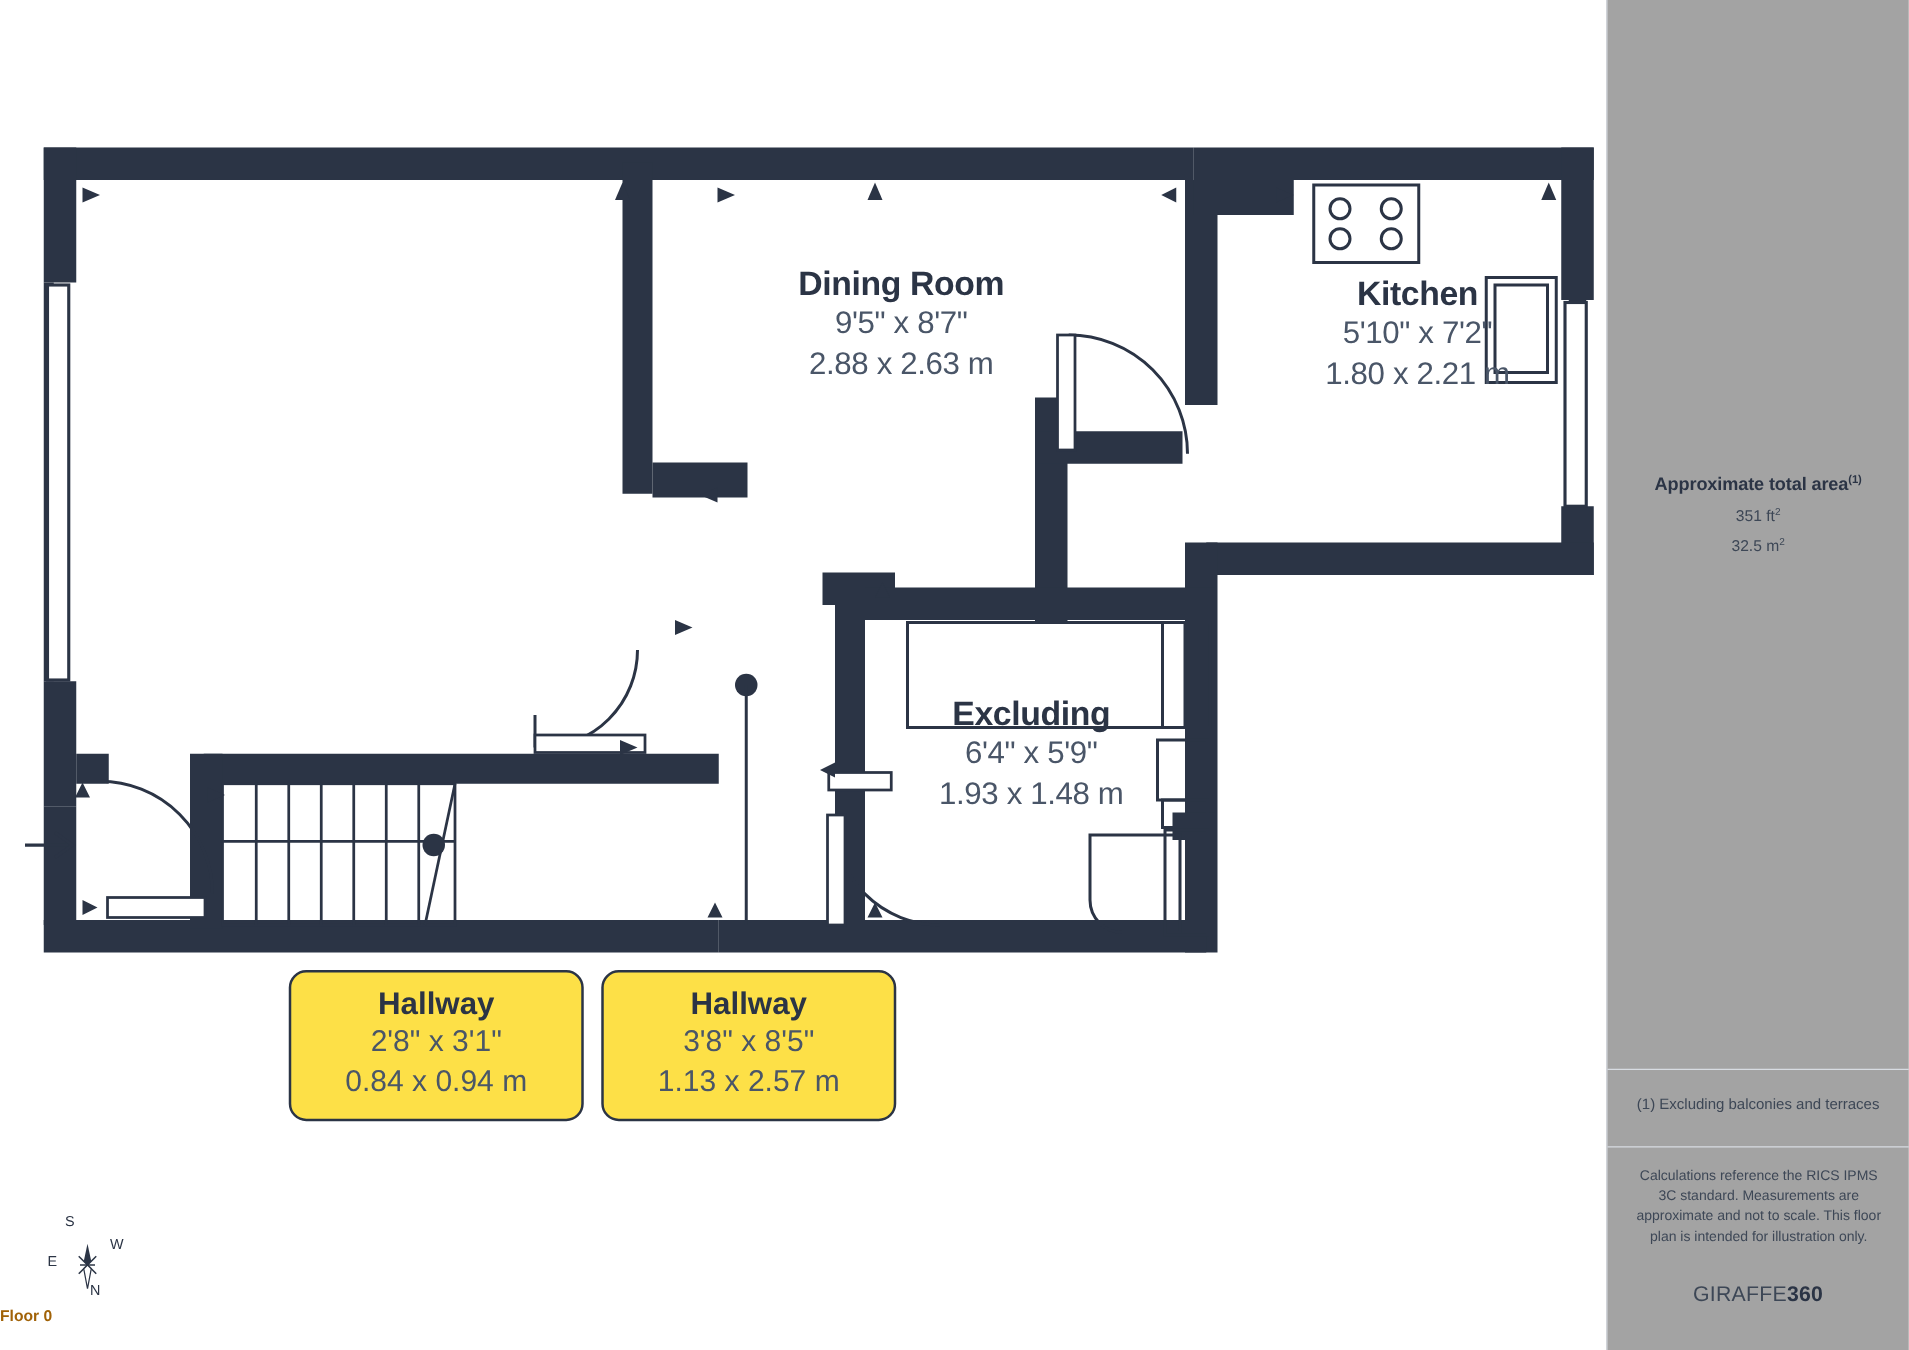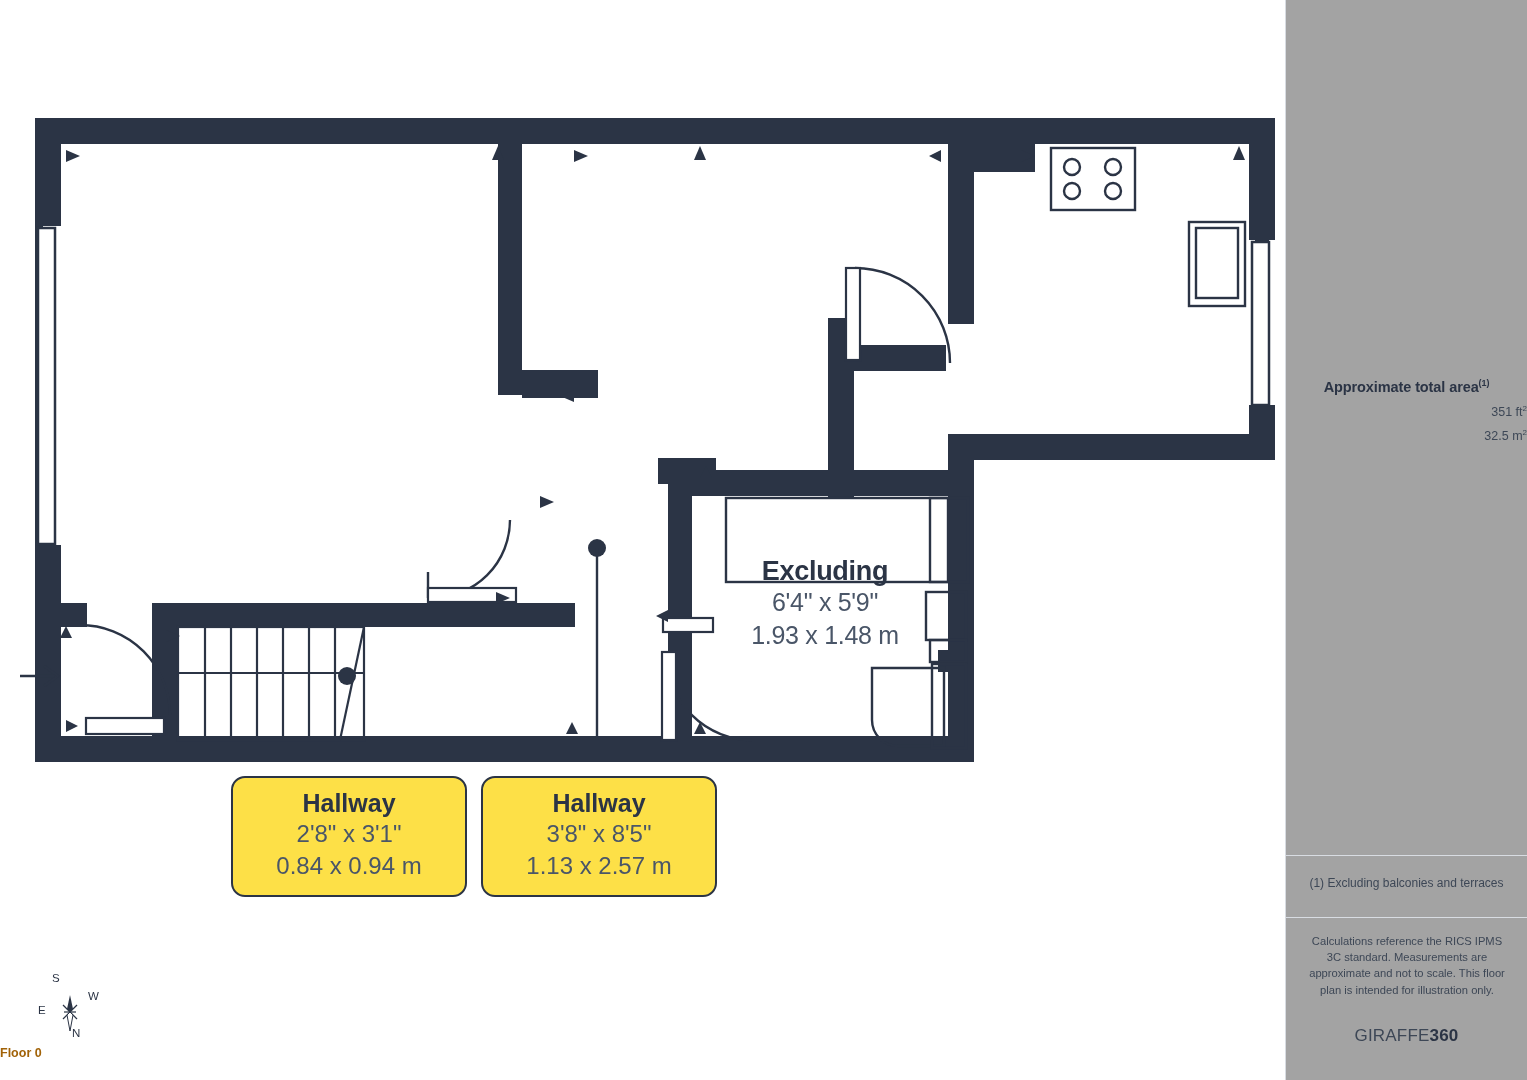--- a/index.html
+++ b/index.html
@@ -46,21 +46,20 @@
     font-size: 14.5px;
     font-weight: bold;
     color: #2b3445;
     letter-spacing: -0.1px;
   }
   .area-title sup { font-size: 9px; font-weight: bold; }
   .area-val {
     font-size: 12.5px;
     color: #3d4756;
     margin-top: 9px;
-    text-align: right;
   }
   .area-val sup { font-size: 8px; }
   .side-divider {
     position: absolute;
     left: 0; top: 855px;
     width: 100%; height: 1px;
     background: #d8dce2;
   }
   .footnote {
     position: absolute;
@@ -298,21 +297,31 @@
       <polygon points="166,630 180,636 166,642"></polygon>
       <polygon points="66,626 72,638 60,638"></polygon>
       <polygon points="66,720 78,726 66,732"></polygon>
       <polygon points="572,722 578,734 566,734"></polygon>
       <polygon points="700,722 694,734 706,734"></polygon>
       <polygon points="496,592 510,598 496,604"></polygon>
     </g>
   </svg>
 
 
-
+  <div class="room" style="left:620px; top:212px; width:202px;">
+    <div class="rname">Dining Room</div>
+    <div class="rdim">9'5" x 8'7"</div>
+    <div class="rdim">2.88 x 2.63 m</div>
+  </div>
+
+  <div class="room" style="left:1033px; top:220px; width:202px;">
+    <div class="rname">Kitchen</div>
+    <div class="rdim">5'10" x 7'2"</div>
+    <div class="rdim">1.80 x 2.21 m</div>
+  </div>
 
   <div class="room" style="left:724px; top:556px; width:202px;">
     <div class="rname">Excluding</div>
     <div class="rdim">6'4" x 5'9"</div>
     <div class="rdim">1.93 x 1.48 m</div>
   </div>
 
   <div class="callout" style="left:231px; top:776px; width:236px;">
     <div class="rname">Hallway</div>
     <div class="rdim">2'8" x 3'1"</div>

